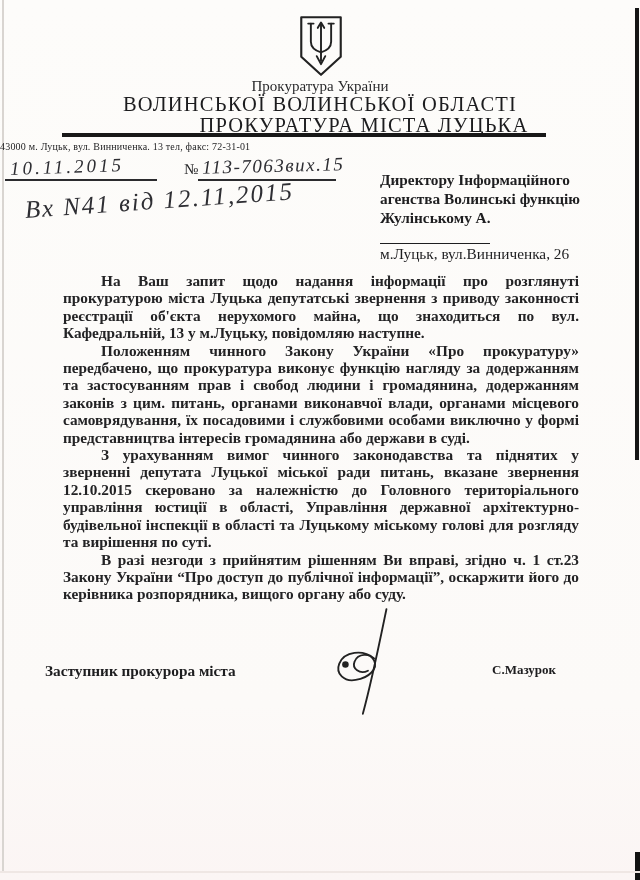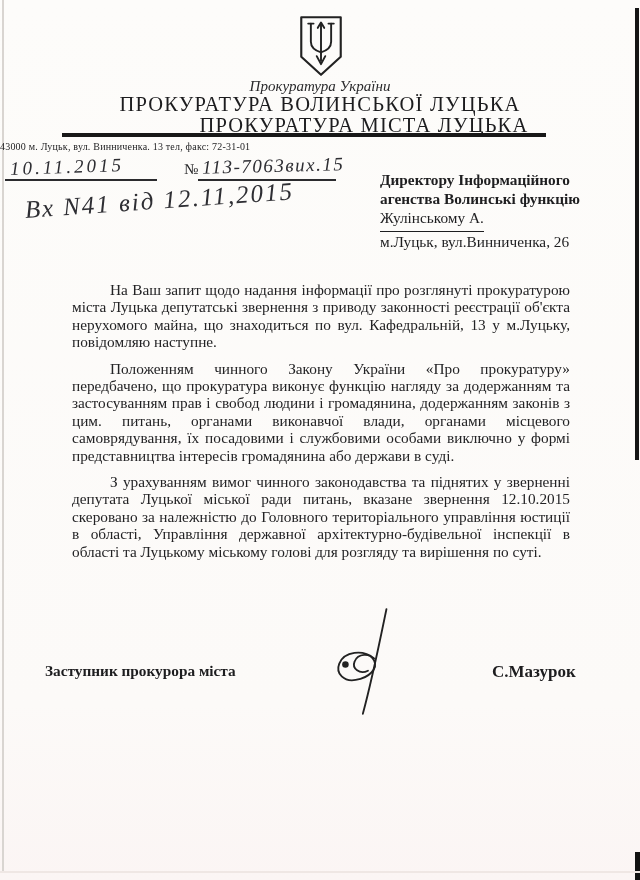--- a/index.html
+++ b/index.html
@@ -13,48 +13,48 @@
     overflow:hidden;
   }
   
   .edge-left{position:absolute;left:2px;top:0;width:2px;height:872px;background:#d9d5d1;}
   .edge-right{position:absolute;right:1px;top:8px;width:4px;height:452px;background:#151515;}
   .edge-corner{position:absolute;right:0;top:852px;width:5px;height:28px;background:#121212;}
   .edge-bottom{position:absolute;left:0;top:871px;width:640px;height:2px;background:#efe7e4;}
 
   
   .emblem{position:absolute;left:297px;top:14px;width:48px;height:64px;}
-  .org-small{position:absolute;left:0;top:78px;width:640px;text-align:center;font-size:15px;color:#2a2a2c;font-style:italic;}
+  .org-small{position:absolute;left:0;top:78px;width:640px;text-align:center;font-size:15px;color:#2a2a2c;}
   .org-line{position:absolute;left:0;width:640px;text-align:center;font-size:20.5px;letter-spacing:1.2px;color:#1c1c1e;}
   .org-line1{top:93px;}
   .org-line2{top:114px;margin-left:44px;}
   .head-rule{position:absolute;left:62px;top:133px;width:484px;height:4px;background:#181818;}
   .address{position:absolute;left:0;top:141px;width:610px;text-align:left;font-size:10px;letter-spacing:.2px;color:#242426;}
 
   
   .hand{font-style:italic;color:#2e2e33;}
   .ref-date{position:absolute;left:10px;top:156px;font-size:19px;letter-spacing:3px;transform:rotate(-2deg);}
   .ref-date-line{position:absolute;left:5px;top:179px;width:152px;height:2px;background:#2b2b2e;}
   .ref-no-label{position:absolute;left:184px;top:161px;font-size:15px;color:#242426;}
   .ref-number{position:absolute;left:202px;top:155px;font-size:19px;letter-spacing:1.5px;transform:rotate(-1.5deg);}
   .ref-number-line{position:absolute;left:198px;top:179px;width:138px;height:2px;background:#2b2b2e;}
   .stamp-note{position:absolute;left:24px;top:196px;font-size:25px;letter-spacing:2px;transform:rotate(-4deg);transform-origin:left top;white-space:nowrap;}
 
   
   .recipient{position:absolute;left:340px;top:170px;width:270px;font-size:15.3px;line-height:19px;margin-left:40px;}
   .recipient .b{font-weight:bold;}
-  .recipient .u{font-weight:normal;border-bottom:1.6px solid #1e1e20;display:inline-block;padding-bottom:4px;}
+  .recipient .u{font-weight:bold;border-bottom:1.6px solid #1e1e20;display:inline-block;padding-bottom:16px;}
 
   
   .body-text{position:absolute;left:63px;top:272px;width:516px;font-size:15.3px;line-height:17.4px;text-align:justify;color:#232325;}
-  .body-text p{margin:9px;text-indent:38px;}
+  .body-text p{margin:0;text-indent:38px;font-weight:bold;}
 
   
   .sig-title{position:absolute;left:45px;top:662px;font-size:15.3px;font-weight:bold;color:#1d1d1f;}
-  .sig-name{position:absolute;left:492px;top:662px;font-size:17px;font-weight:bold;color:#1d1d1f;}
+  .sig-name{position:absolute;left:492px;top:662px;font-size:13px;font-weight:bold;color:#1d1d1f;}
   .sig-glyph{position:absolute;left:328px;top:608px;width:82px;height:108px;}
 </style>
 </head>
 <body>
 
 <div class="page">
 
   <div class="edge-left"></div>
   <div class="edge-right"></div>
   <div class="edge-corner"></div>
@@ -70,21 +70,21 @@
         <path d="M19.5 13 L22.5 8 L25.5 13"></path>
         <path d="M10.5 9 H15.5"></path>
         <path d="M29.5 9 H34.5"></path>
         <path d="M22.5 36 V44"></path>
         <path d="M18.5 39.5 L22.5 47 L26.5 39.5"></path>
       </g>
     </svg>
   </div>
 
   <div class="org-small">Прокуратура України</div>
-  <div class="org-line org-line1">ПРОКУРАТУРА ВОЛИНСЬКОЇ ЛУЦЬКА</div>
+  <div class="org-line org-line1">ВОЛИНСЬКОЇ ВОЛИНСЬКОЇ ОБЛАСТІ</div>
   <div class="org-line org-line2">ПРОКУРАТУРА МІСТА ЛУЦЬКА</div>
   <div class="head-rule"></div>
   <div class="address">43000 м. Луцьк, вул.  Винниченка. 13 тел, факс: 72-31-01</div>
 
   <div class="hand ref-date">10.11.2015</div>
   <div class="ref-date-line"></div>
   <div class="ref-no-label">№</div>
   <div class="hand ref-number">113-7063вих.15</div>
   <div class="ref-number-line"></div>
   <div class="hand stamp-note">Вх N41  від  12.11,2015</div>
@@ -93,20 +93,21 @@
     <div class="b">Директору Інформаційного</div>
     <div class="b">агенства Волинські функцію</div>
     <div><span class="u">Жулінському А.</span></div>
     <div>м.Луцьк, вул.Винниченка, 26</div>
   </div>
 
   <div class="body-text">
     <p>На Ваш запит щодо надання інформації про розглянуті прокуратурою міста Луцька депутатські звернення з приводу законності реєстрації об'єкта нерухомого майна, що знаходиться по вул. Кафедральній, 13 у м.Луцьку, повідомляю наступне.</p>
     <p>Положенням чинного Закону України «Про прокуратуру» передбачено, що прокуратура виконує функцію нагляду за додержанням та застосуванням прав і свобод людини і громадянина, додержанням законів з цим. питань, органами виконавчої влади, органами місцевого самоврядування, їх посадовими і службовими особами виключно у формі представництва інтересів громадянина або держави в суді.</p>
     <p>З урахуванням вимог чинного законодавства та піднятих у зверненні депутата Луцької міської ради питань, вказане звернення 12.10.2015 скеровано за належністю до Головного територіального управління юстиції в області, Управління державної архітектурно-будівельної інспекції в області та Луцькому міському голові для розгляду та вирішення по суті.</p>
+    <p>В разі незгоди з прийнятим рішенням Ви вправі, згідно ч. 1 ст.23 Закону України “Про доступ до публічної інформації”, оскаржити його до керівника розпорядника, вищого органу або суду.</p>
   </div>
 
   <div class="sig-title">Заступник прокурора міста</div>
   <div class="sig-glyph">
     <svg viewBox="0 0 80 105" width="82" height="108" fill="none" stroke="#222" stroke-width="1.8" stroke-linecap="round">
       <path d="M57 1 C51 30 43 70 34 103"></path>
       <path d="M45 49 C34 40 16 42 11 54 C7 64 16 72 27 70 C40 68 49 59 45 51 C41 43 29 44 26 52 C23 59 31 65 39 61"></path>
       <circle cx="17" cy="55" r="3.2" fill="#222" stroke="none"></circle>
     </svg>
   </div>

